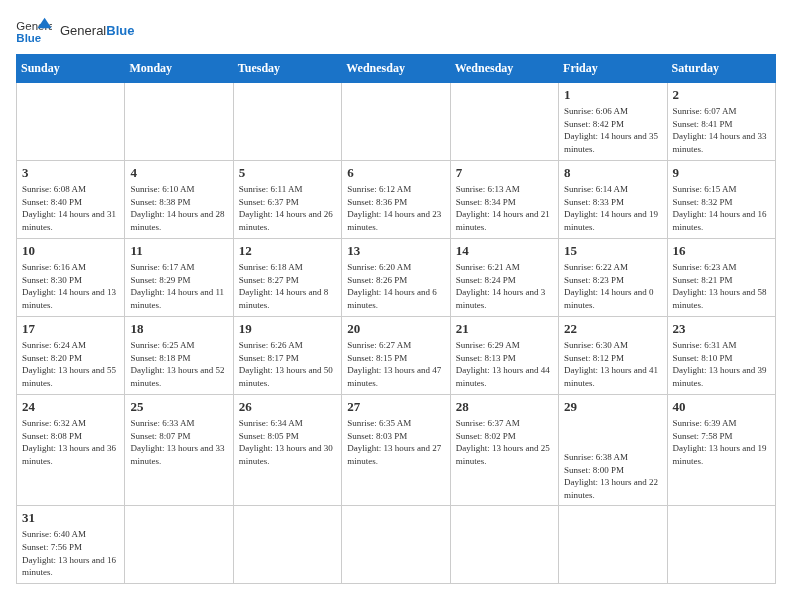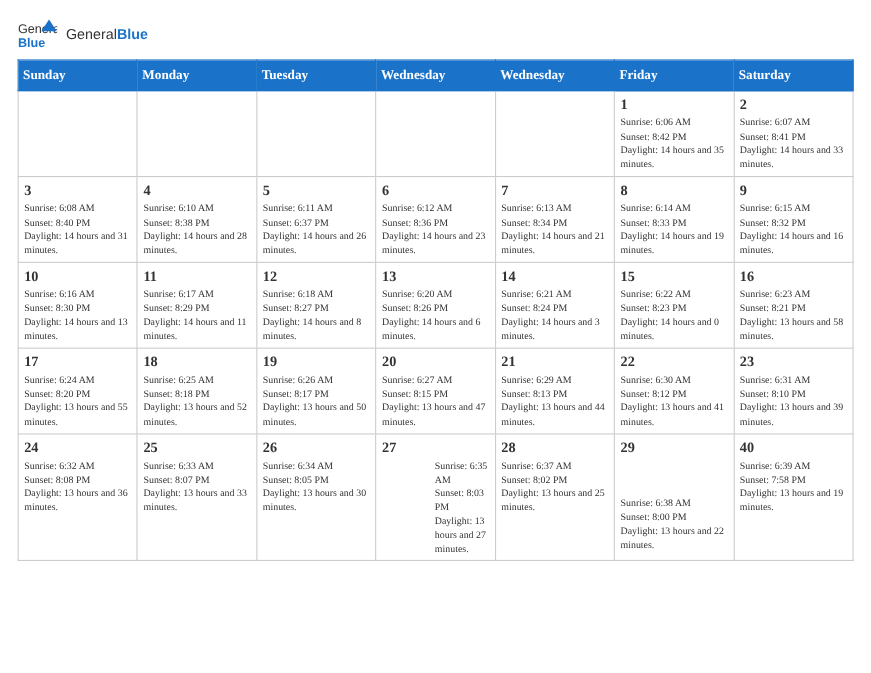--- a/index.html
+++ b/index.html
@@ -277,21 +277,21 @@
 Daylight: 13 hours and 33 minutes.</div>
         </td>
         <td>
           <span class="day-number">26</span>
           <div class="day-info" style="white-space: pre-line;">Sunrise: 6:34 AM
 Sunset: 8:05 PM
 Daylight: 13 hours and 30 minutes.</div>
         </td>
         <td>
           <span class="day-number">27</span>
-          <div class="day-info" style="white-space: pre-line; margin-left: 48px;">Sunrise: 6:35 AM
+          <div class="day-info" style="white-space: pre-line;">Sunrise: 6:35 AM
 Sunset: 8:03 PM
 Daylight: 13 hours and 27 minutes.</div>
         </td>
         <td>
           <span class="day-number">28</span>
           <div class="day-info" style="white-space: pre-line;">Sunrise: 6:37 AM
 Sunset: 8:02 PM
 Daylight: 13 hours and 25 minutes.</div>
         </td>
         <td>
@@ -300,14 +300,28 @@
 Sunset: 8:00 PM
 Daylight: 13 hours and 22 minutes.</div>
         </td>
         <td>
           <span class="day-number">40</span>
           <div class="day-info" style="white-space: pre-line;">Sunrise: 6:39 AM
 Sunset: 7:58 PM
 Daylight: 13 hours and 19 minutes.</div>
         </td>
       </tr>
+      <tr>
+        <td>
+          <span class="day-number">31</span>
+          <div class="day-info" style="white-space: pre-line;">Sunrise: 6:40 AM
+Sunset: 7:56 PM
+Daylight: 13 hours and 16 minutes.</div>
+        </td>
+        <td class="empty-cell"></td>
+        <td class="empty-cell"></td>
+        <td class="empty-cell"></td>
+        <td class="empty-cell"></td>
+        <td class="empty-cell"></td>
+        <td class="empty-cell"></td>
+      </tr>
     </tbody>
 </table>
 
 </body></html>

